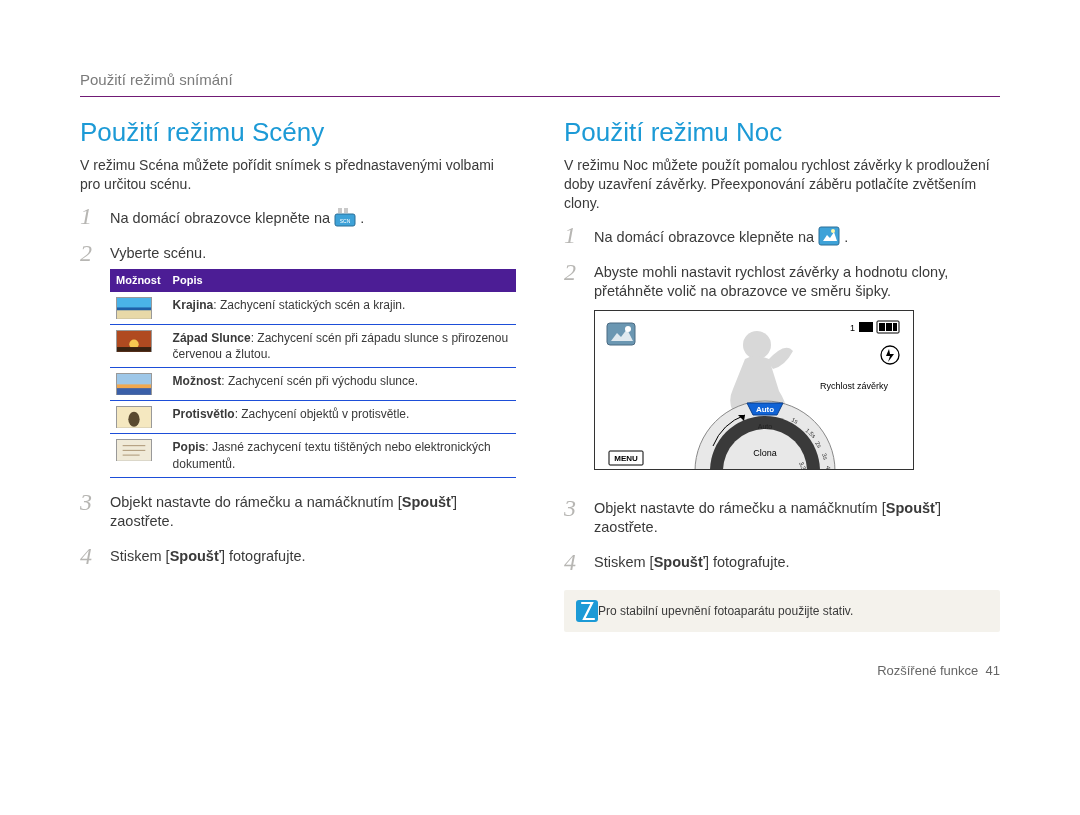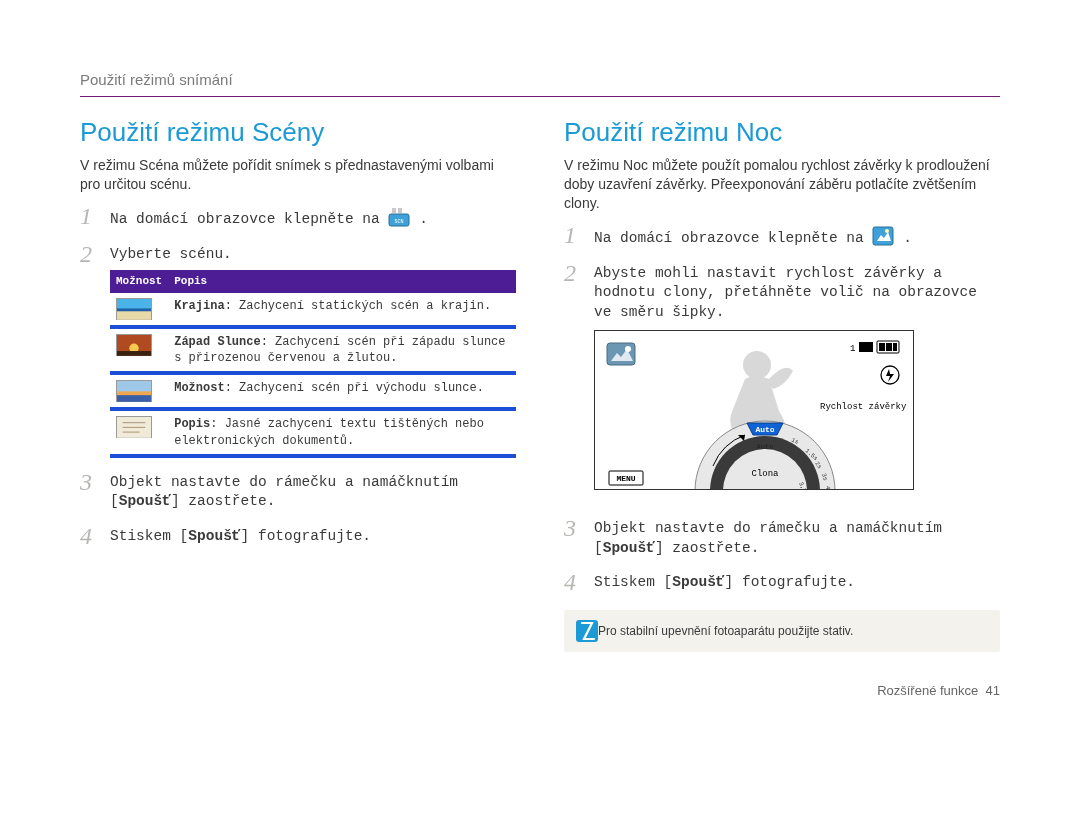--- a/index.html
+++ b/index.html
@@ -48,21 +48,20 @@
     color: #b7b6b3;
     font-style: italic;
     font-family: Georgia, serif;
     line-height: 1;
     min-width: 22px;
   }
   .step-body {
     flex: 1;
     font-size: 14.5px;
     padding-top: 3px;
-    font-family: Liberation Mono, monospace;
   }
   .step-body strong { font-weight: bold; }
   .icon-inline {
     display: inline-block;
     width: 22px;
     height: 20px;
     vertical-align: -4px;
   }
   table.options {
     width: 100%;
@@ -72,21 +71,21 @@
   }
   table.options th {
     background: #4c1d95;
     color: #fff;
     text-align: left;
     padding: 4px 6px;
     font-weight: bold;
     font-size: 11px;
   }
   table.options td {
-    border-bottom: 4px solid #1d4ed8;
+    border-bottom: 1px solid #1d4ed8;
     padding: 5px 6px;
     vertical-align: top;
   }
   table.options td.icon-cell { width: 44px; }
   .thumb {
     display: block;
     width: 36px;
     height: 22px;
     border: 1px solid #999;
   }
@@ -191,20 +190,29 @@
                         <rect width="36" height="14" fill="#9ec7e8"></rect>
                         <rect y="14" width="36" height="8" fill="#3a5fa8"></rect>
                         <rect y="11" width="36" height="4" fill="#f0a850"></rect>
                       </svg></span>
                   </td>
                   <td><strong>Možnost</strong>: Zachycení scén při východu slunce.</td>
                 </tr>
                 <tr>
                   <td class="icon-cell">
                     <span class="thumb"><svg viewBox="0 0 36 22">
+                        <rect width="36" height="22" fill="#f5e8c0"></rect>
+                        <ellipse cx="18" cy="13" rx="6" ry="8" fill="#5a4a30"></ellipse>
+                      </svg></span>
+                  </td>
+                  <td><strong>Protisvětlo</strong>: Zachycení objektů v protisvětle.</td>
+                </tr>
+                <tr>
+                  <td class="icon-cell">
+                    <span class="thumb"><svg viewBox="0 0 36 22">
                         <rect width="36" height="22" fill="#f0ead8"></rect>
                         <line x1="6" y1="6" x2="30" y2="6" stroke="#a89070"></line>
                         <line x1="6" y1="11" x2="30" y2="11" stroke="#a89070"></line>
                         <line x1="6" y1="16" x2="24" y2="16" stroke="#a89070"></line>
                       </svg></span>
                   </td>
                   <td><strong>Popis</strong>: Jasné zachycení textu tištěných nebo elektronických dokumentů.</td>
                 </tr>
               </tbody>
           </table>

